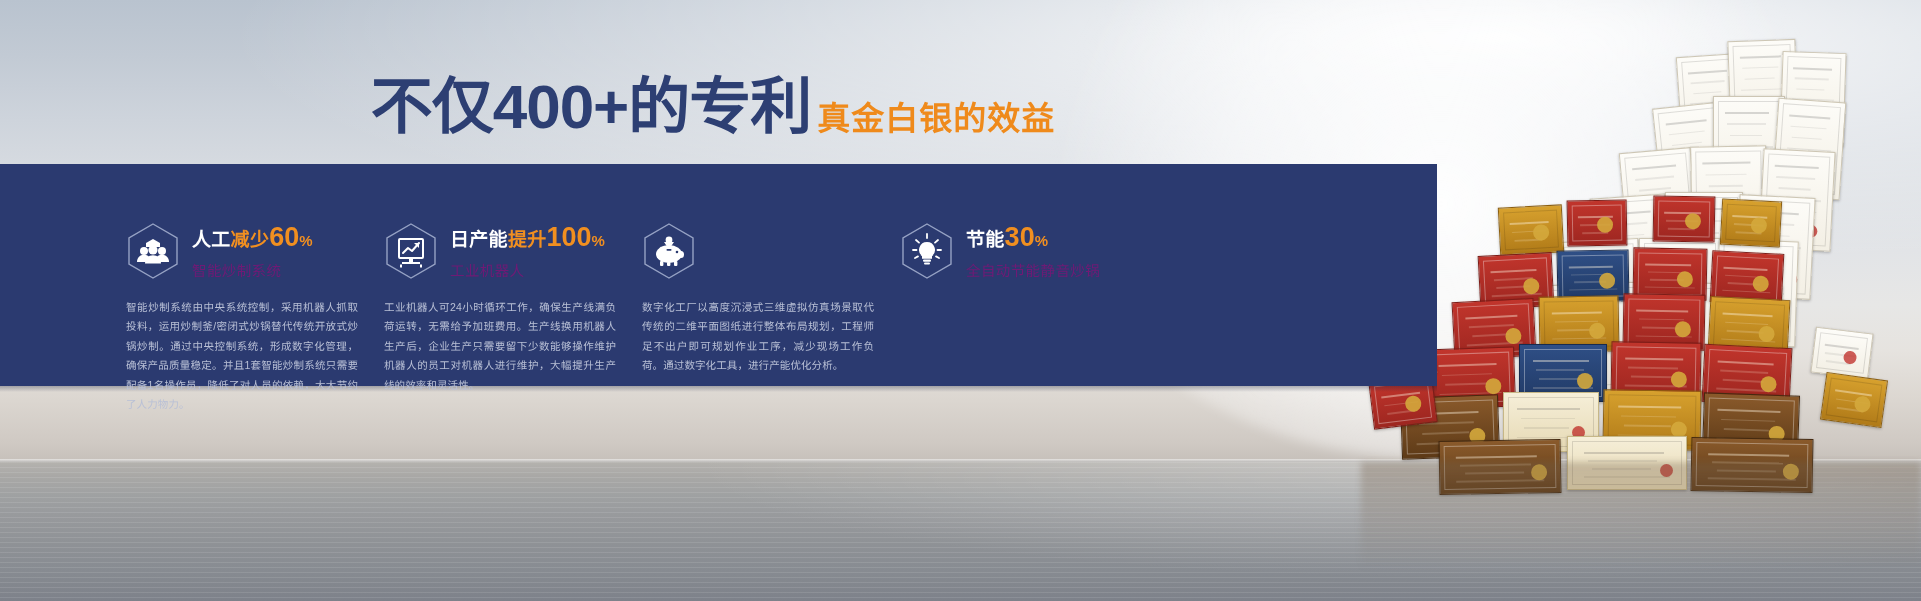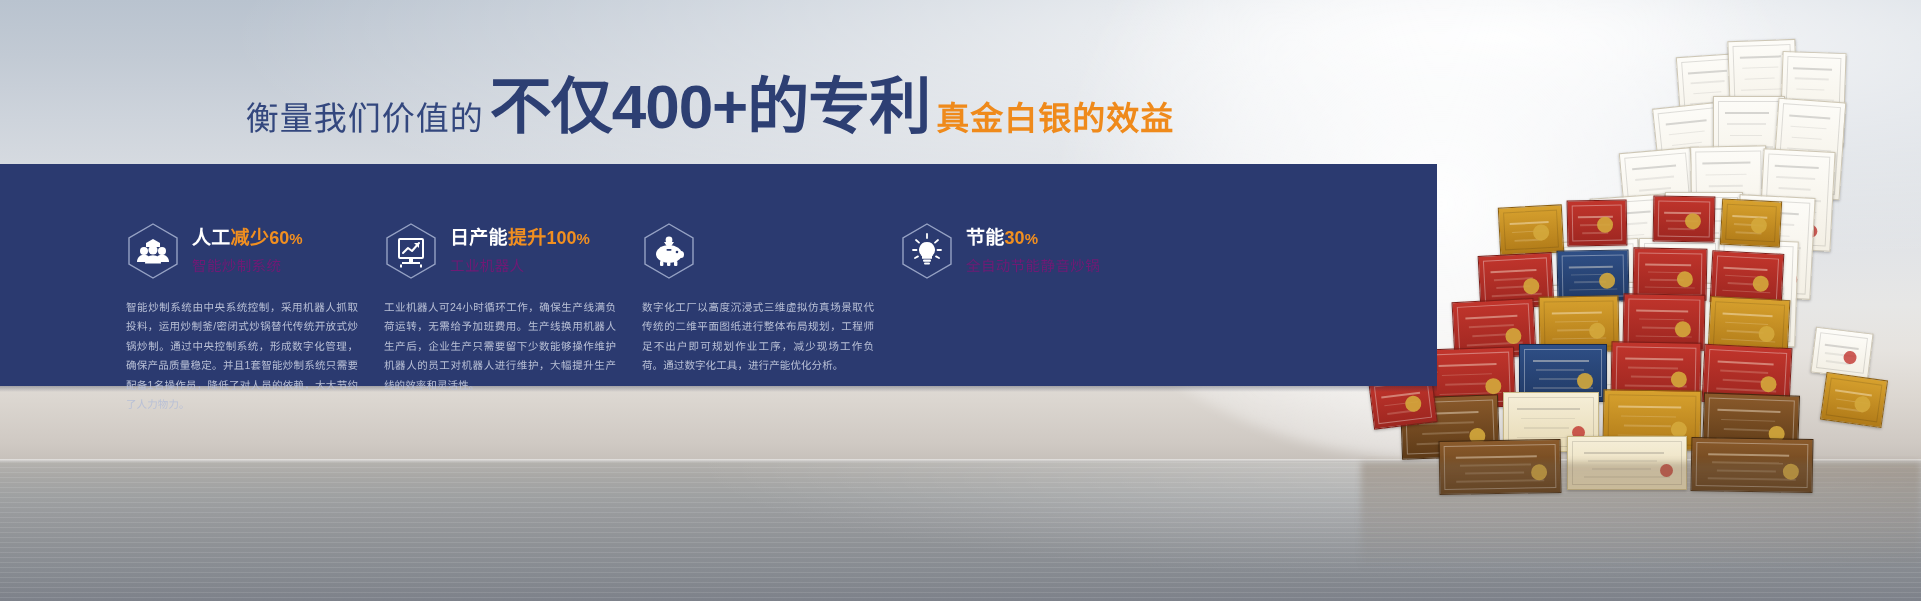--- a/index.html
+++ b/index.html
@@ -84,21 +84,21 @@
   .feat-head{display:flex;align-items:center;height:70px;margin-top:52px;}
   .hexwrap{
     width:54px;height:58px;flex:0 0 54px;position:relative;margin-right:12px;
   }
   .hexwrap svg{position:absolute;left:0;top:0;}
   .feat-titles{display:flex;flex-direction:column;justify-content:center;}
   .t1{
     font-size:19px;font-weight:700;color:#fff;line-height:1.15;white-space:nowrap;
     letter-spacing:.3px;
   }
-  .t1 .num{font-size:18px;color:#f18f20;font-weight:800;letter-spacing:0;}
+  .t1 .num{font-size:27px;color:#f18f20;font-weight:800;letter-spacing:0;}
   .t1 .hl{color:#f18f20;}
   .t1 .pct{font-size:15px;color:#f18f20;font-weight:800;}
   .t2{
     font-size:14.5px;color:#701a75;margin-top:5px;letter-spacing:.4px;white-space:nowrap;
   }
   .feat-body{
     margin-top:12px;width:232px;
     font-size:10.5px;line-height:1.85;color:#b9c0d6;text-align:justify;
     letter-spacing:.1px;
   }
@@ -597,21 +597,20 @@
         <span class="cl" style="top: 10px; left: 10%; right: 16%; opacity: 0.75;"></span>
         <span class="cl" style="top: 18.6667px; left: 14%; right: 22%; opacity: 0.35;"></span>
         <span class="cl" style="top: 27.3333px; left: 18%; right: 28%; opacity: 0.35;"></span>
         <span class="emb" style="right: 8px; bottom: 7px;"></span>
       </div>
     </div>
   </div>
 <div id="cert-reflection"></div>
 
 <div id="headline">
-  <span class="h-norm">衡量我们价值的</span>
   <span class="h-big">不仅400+的专利</span>
   <span class="h-orange">真金白银的效益</span>
 </div>
 
 <div id="panel"></div>
 <div id="panel-shadow"></div>
 
 <div id="features">
     <div class="feat feat-0">
       <div class="feat-head">

